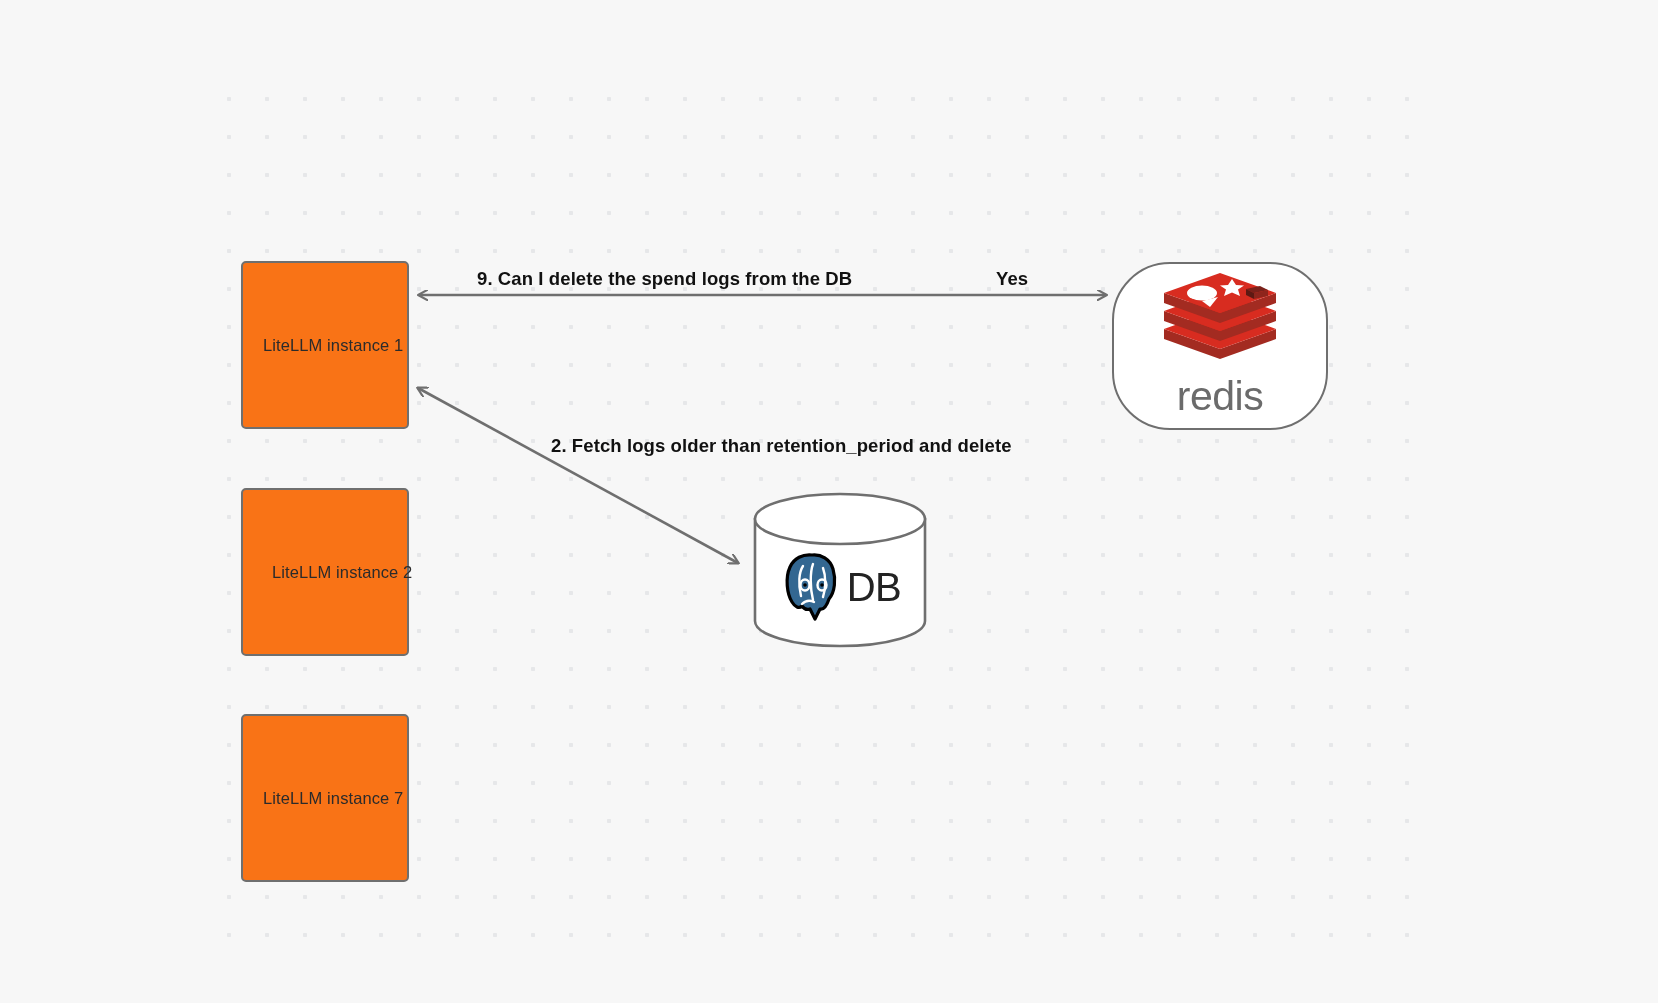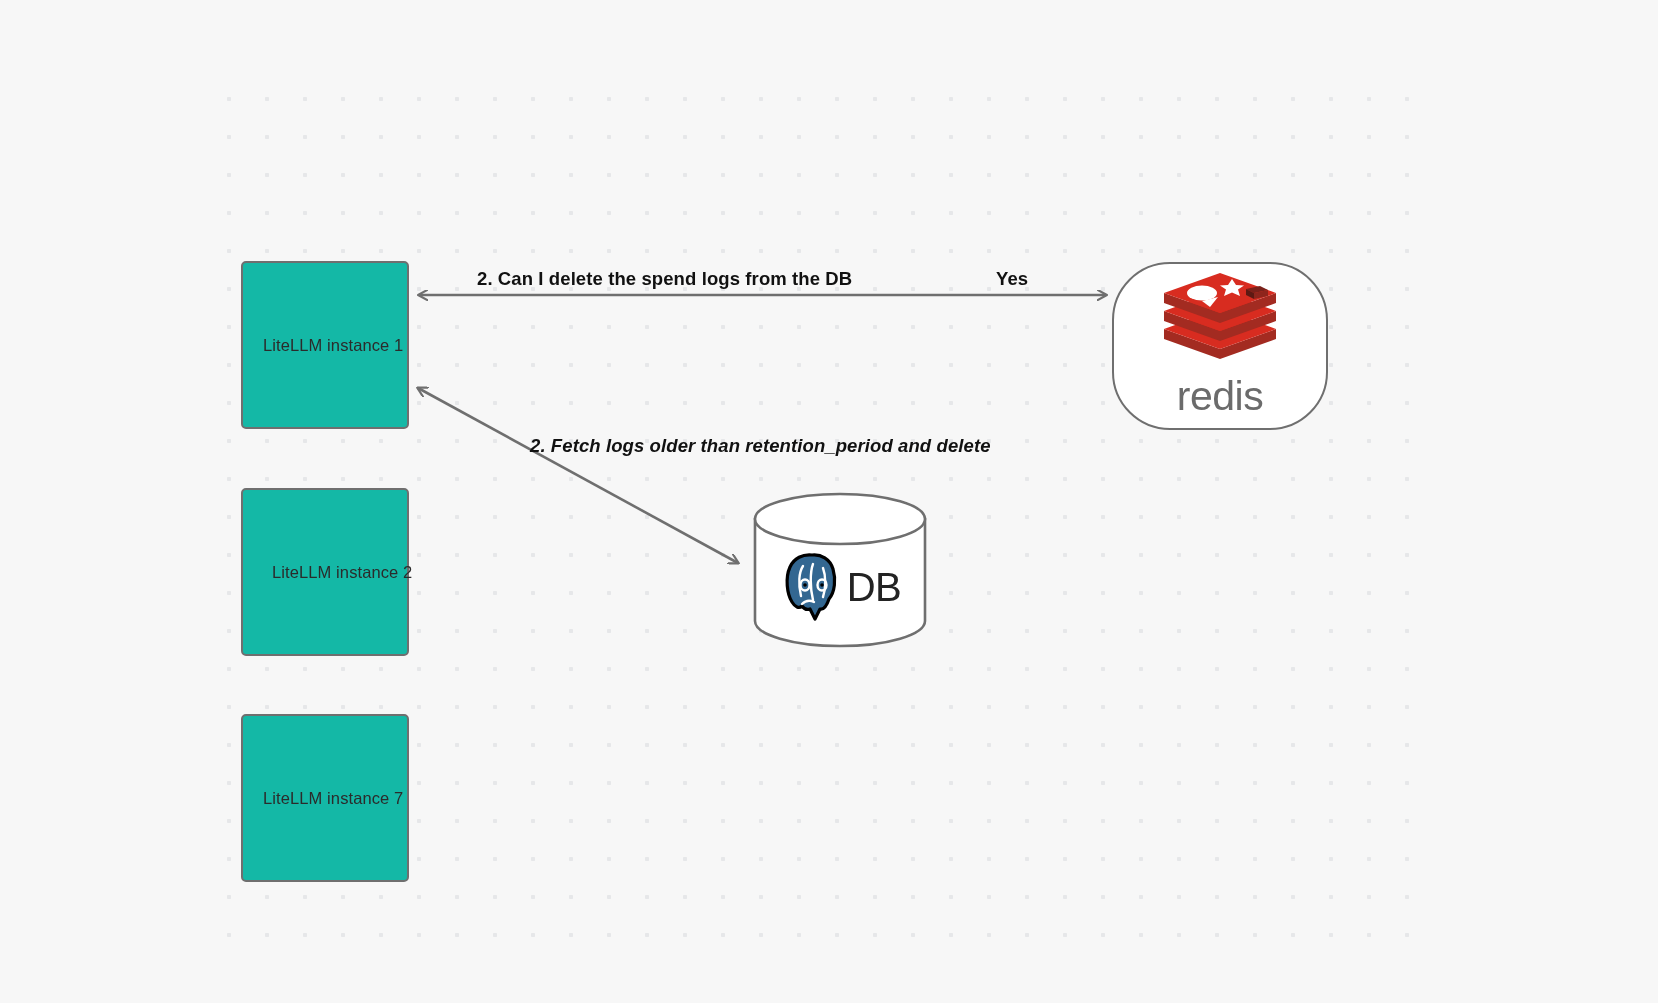--- a/index.html
+++ b/index.html
@@ -20,21 +20,21 @@
     left:204px; top:74px;
     width:1226px; height:866px;
     background-image: radial-gradient(#e6e7e9 2.1px, transparent 2.2px);
     background-size: 38px 38px;
     background-position: 6px 6px;
     pointer-events:none;
   }
   
   .node-box {
     position:absolute;
-    background:#14b8a6;
+    background:#f97316;
     border:2.5px solid #6f6f6f;
     border-radius:5px;
     display:flex;
     align-items:center;
     justify-content:flex-start;
     padding-left:20px;
   }
   .node-box .node-label {
     font-size:16.5px;
     color:#2b2b2b;
@@ -98,21 +98,21 @@
     position:absolute;
     font-family:"Liberation Sans", sans-serif;
     font-weight:bold;
     font-size:18.5px;
     color:#111111;
     white-space:nowrap;
     letter-spacing:0.1px;
   }
   #label-step-1   { left:477px;  top:268px; }
   #label-step-1-a { left:996px;  top:268px; }
-  #label-step-2   { left:530px;  top:435px;font-style:italic; }
+  #label-step-2   { left:551px;  top:435px; }
 </style>
 </head>
 <body>
 
 <div id="canvas">
 
   <div id="dot-grid"></div>
 
   <svg id="connectors" width="1658" height="1003" viewBox="0 0 1658 1003">
     <defs>
@@ -187,19 +187,19 @@
       <path d="M42 28 L58 24 L50 34 Z" fill="#ffffff"></path>
       <path d="M86 16 L100 13 L108 17 L94 20 Z" fill="#7a211a"></path>
       <path d="M86 16 L94 20 L94 26 L86 22 Z" fill="#5e1913"></path>
       <path d="M94 20 L108 17 L108 23 L94 26 Z" fill="#8e251c"></path>
     </svg>
     <svg width="140" height="42" viewBox="0 0 140 42">
       <text x="70" y="33" text-anchor="middle" font-family="Liberation Sans, sans-serif" font-size="41" font-weight="400" fill="#6b6b6b" letter-spacing="-0.5">redis</text>
     </svg>
   </div>
 
-  <div class="edge-label" id="label-step-1">2.  Can I delete the spend logs from the DB</div>
+  <div class="edge-label" id="label-step-1">9.  Can I delete the spend logs from the DB</div>
 
   <div class="edge-label" id="label-step-1-a">Yes</div>
 
   <div class="edge-label" id="label-step-2">2.  Fetch logs older than retention_period and delete</div>
 
 </div>
 
 </body></html>

